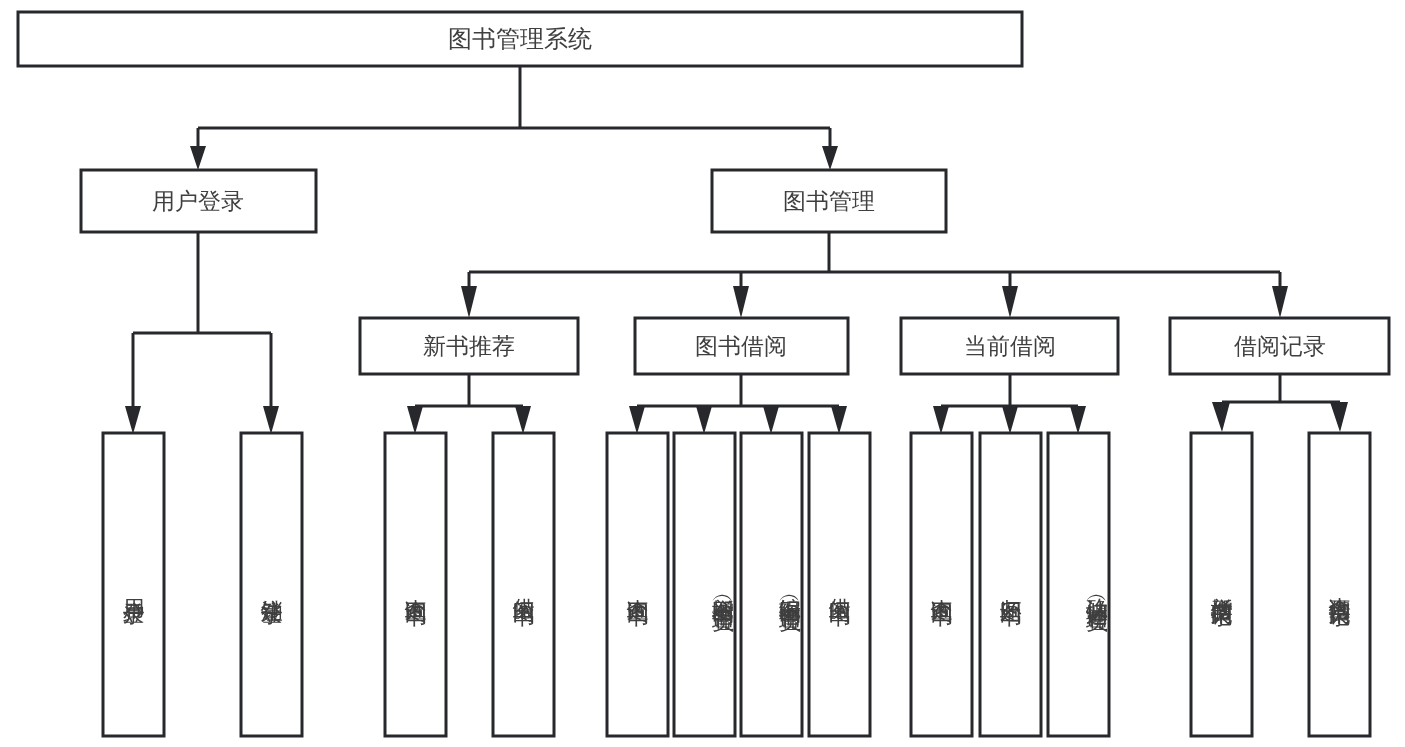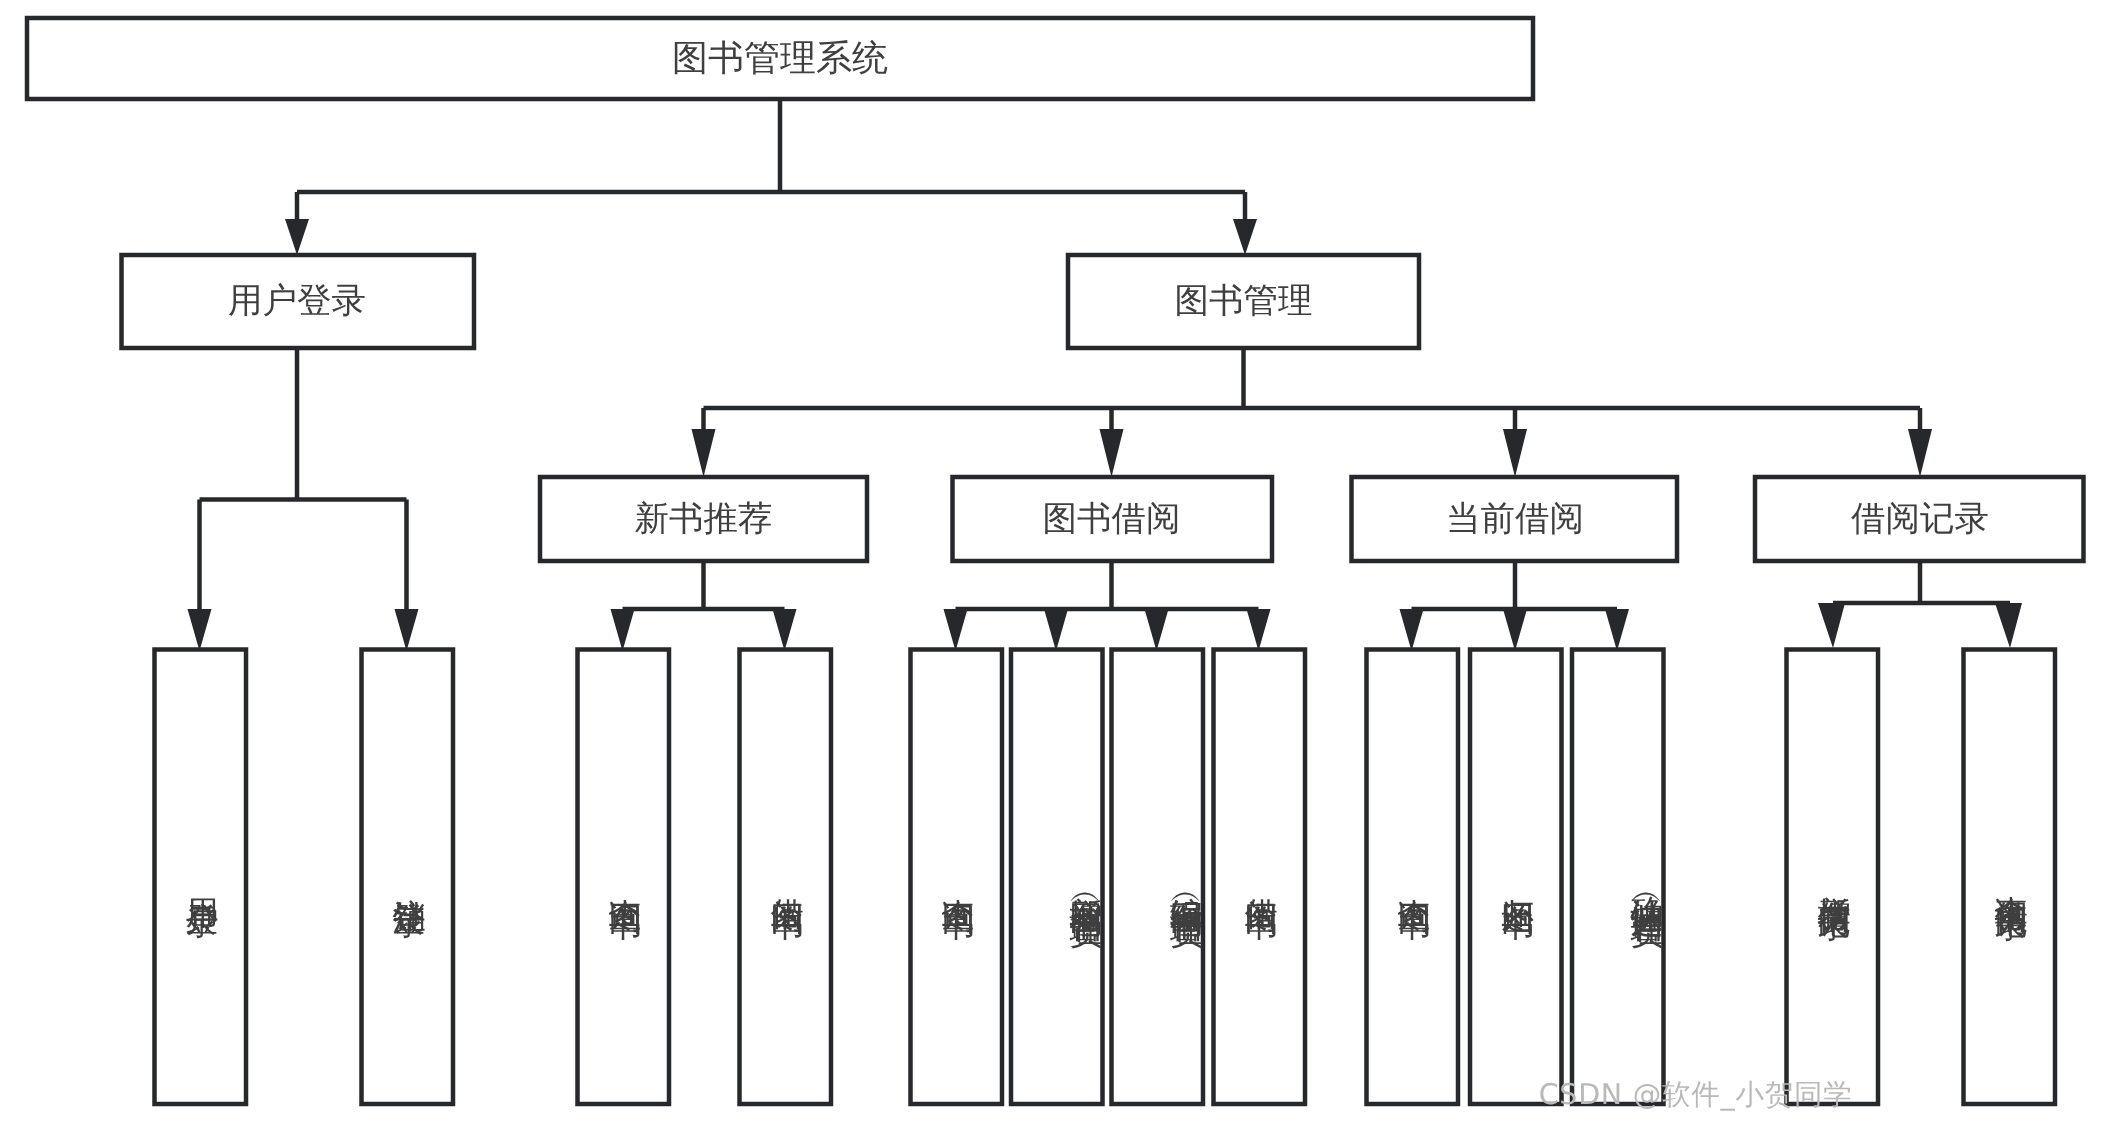--- a/index.html
+++ b/index.html
@@ -228,14 +228,13 @@
   <div class="vlabel" style="left:741px;top:441px;width:61px;height:295px;">编辑图书（管理员）</div>
   <div class="vlabel centered" style="left:809px;top:433px;width:61px;height:303px;">借阅图书</div>
 
   <div class="vlabel centered" style="left:911px;top:433px;width:61px;height:303px;">查询图书</div>
   <div class="vlabel centered" style="left:980px;top:433px;width:61px;height:303px;">归还图书</div>
   <div class="vlabel" style="left:1048px;top:441px;width:61px;height:295px;">确认归还（管理员）</div>
 
   <div class="vlabel centered" style="left:1191px;top:433px;width:61px;height:303px;">新增借阅记录</div>
   <div class="vlabel centered" style="left:1309px;top:433px;width:61px;height:303px;">查询借阅记录</div>
 
-  <div id="watermark">CSDN @软件_小贺同学</div>
 </div>
 
 </body></html>

